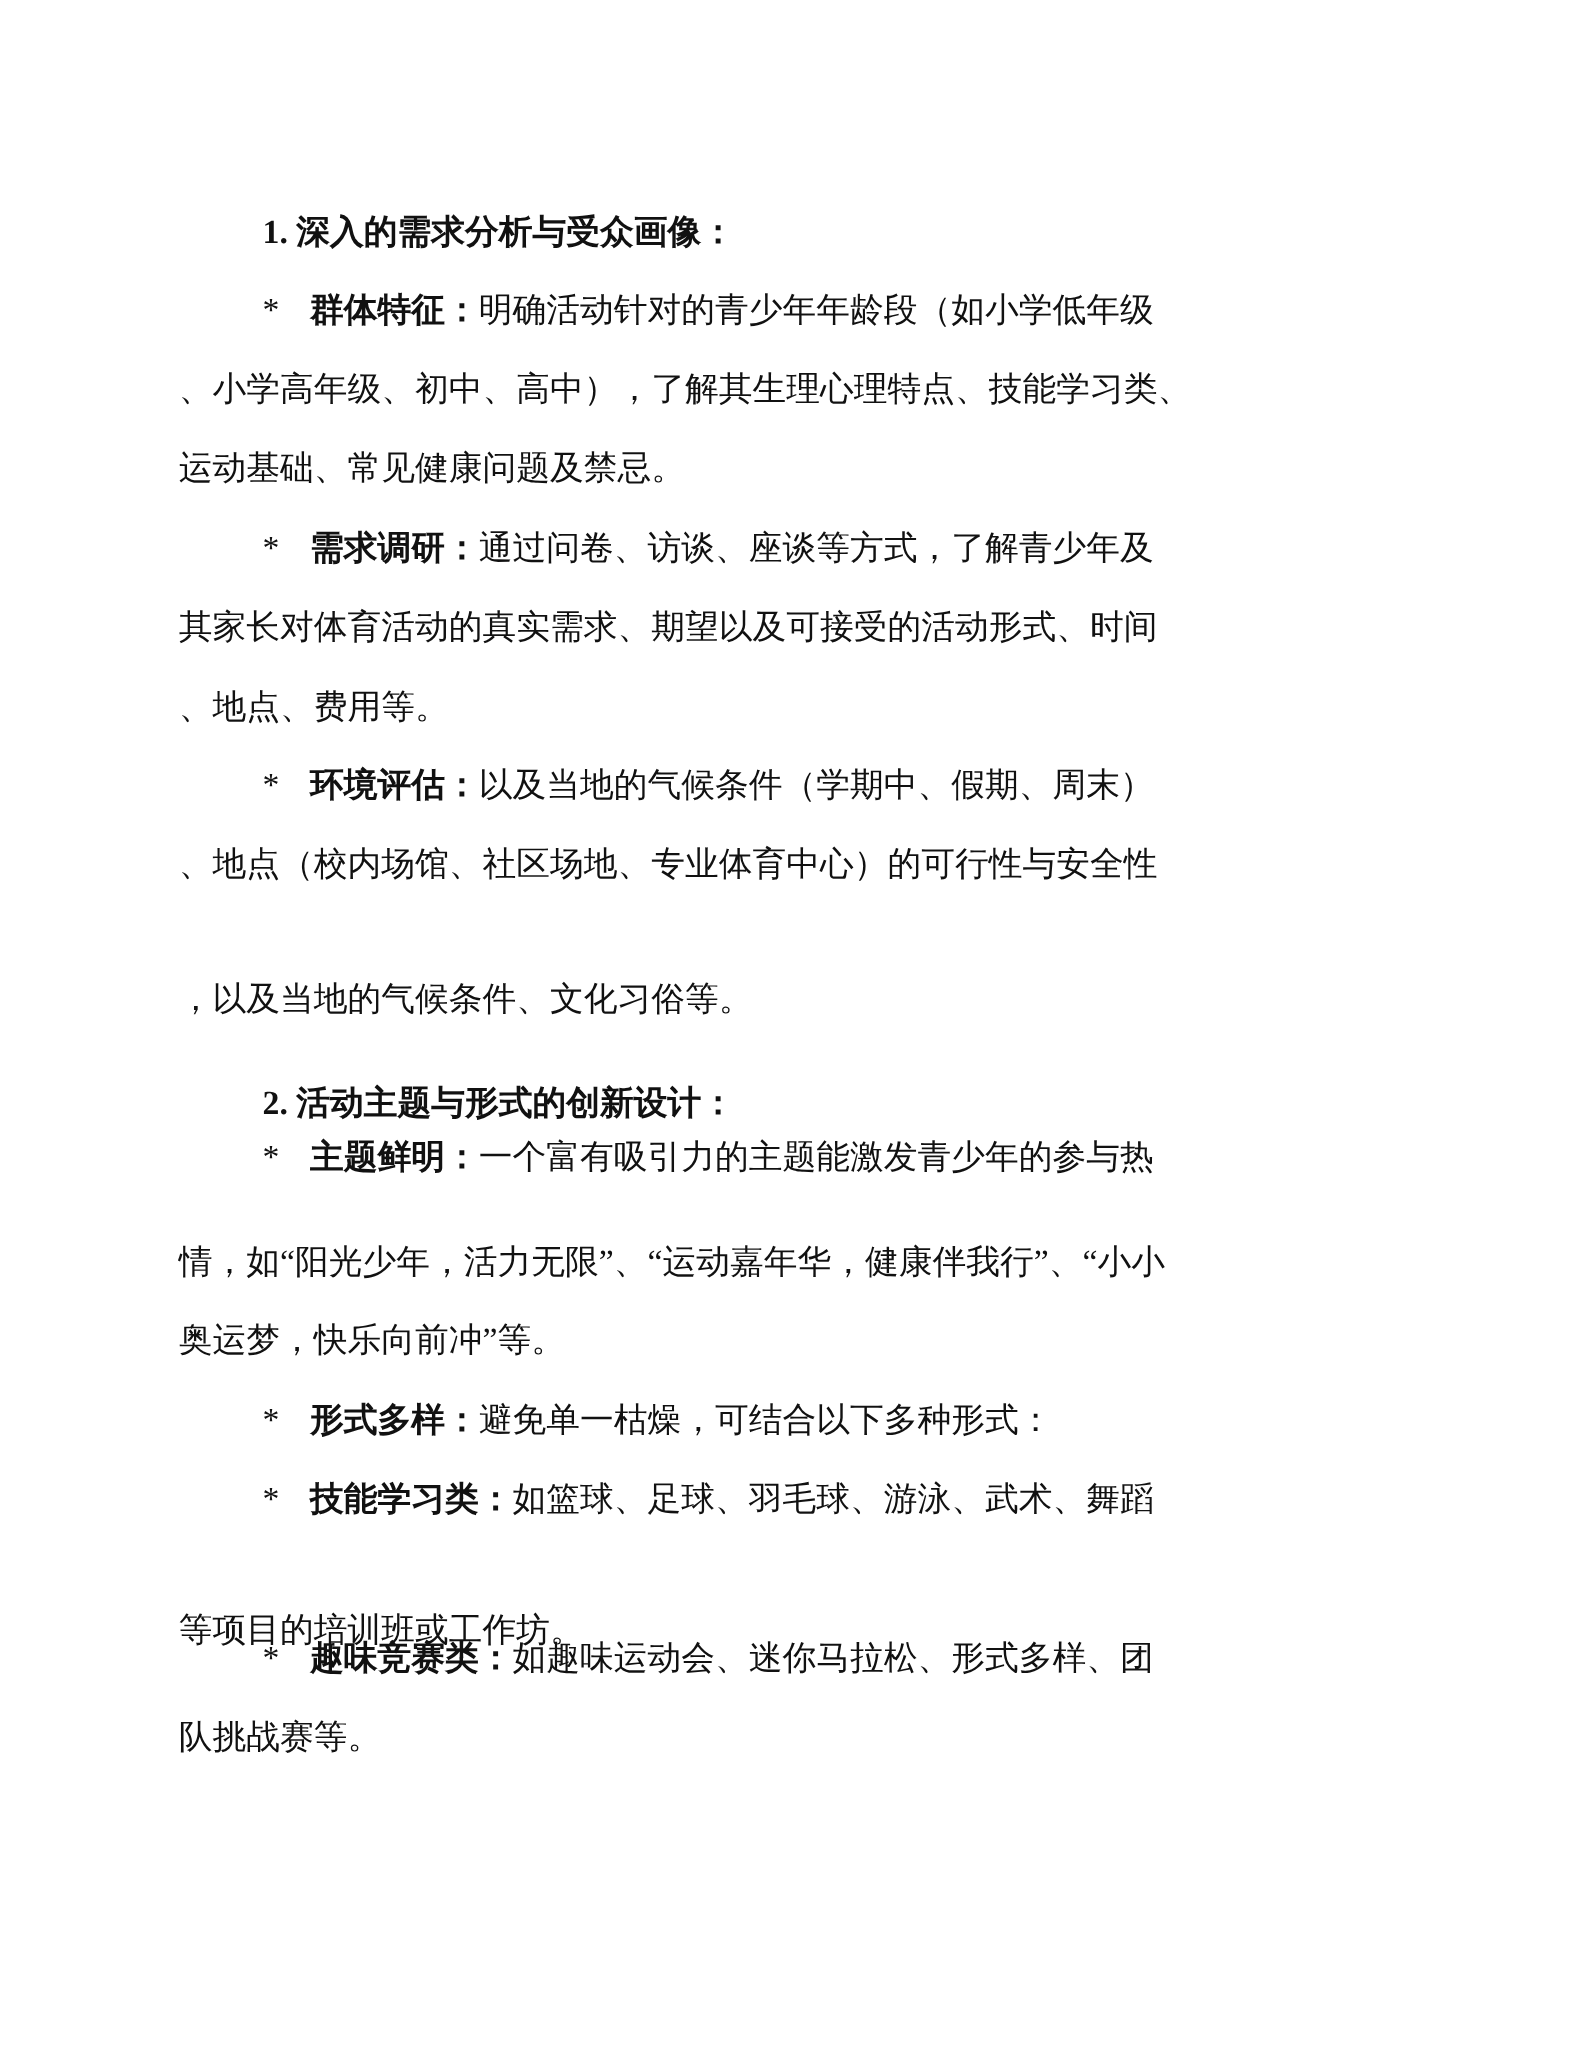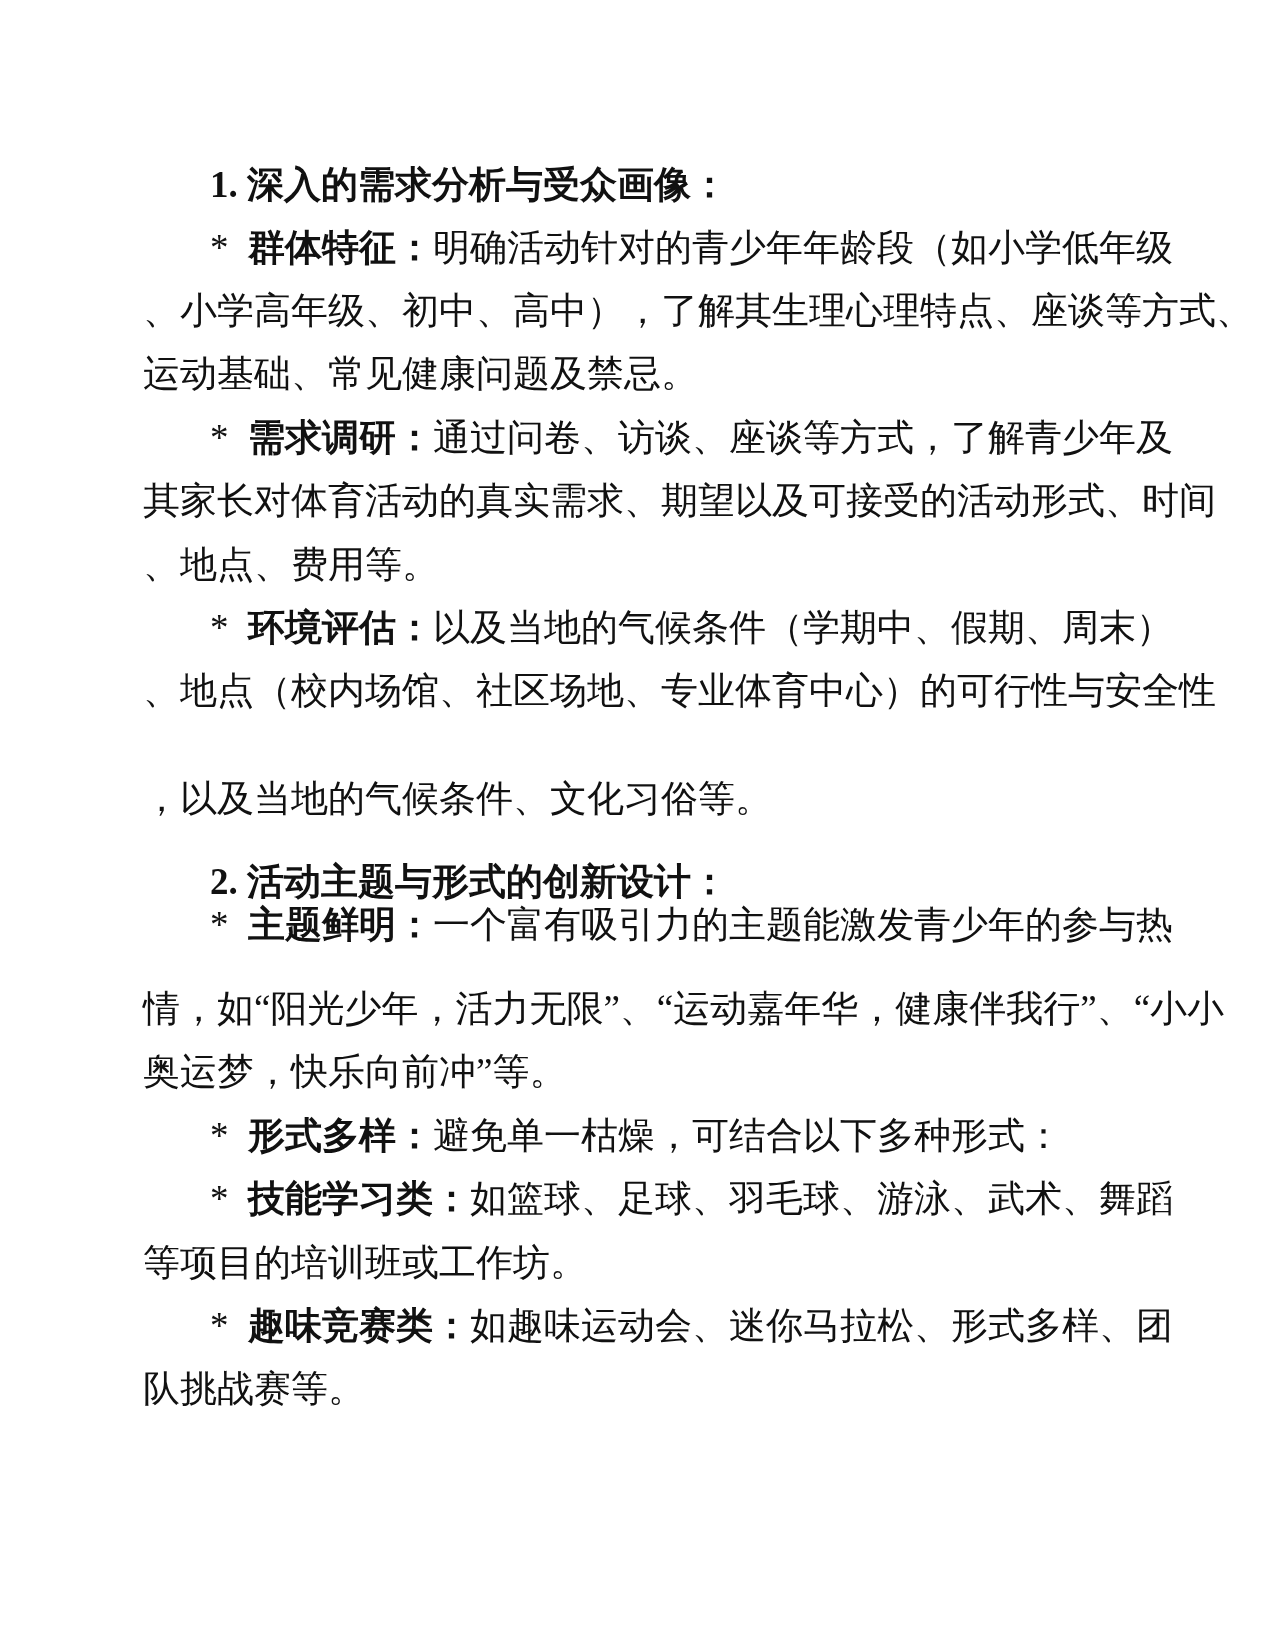--- a/index.html
+++ b/index.html
@@ -1,48 +1,48 @@
 <!DOCTYPE html>
 <html><head>
 <meta charset="utf-8">
 <style>
   html, body { margin: 0; padding: 0; background: #ffffff; }
   body { width: 1275px; height: 1650px; position: relative; overflow: hidden;
          font-family: "Liberation Serif", "DejaVu Serif", serif; color: #111; }
-  .line { position: absolute; left: 0; white-space: nowrap; font-size: 37px; line-height: 40px; }
+  .line { position: absolute; left: 0; white-space: nowrap; font-size: 27px; line-height: 40px; }
   .ind { left: 210px; }
   .cont { left: 143px; }
   .b { font-weight: bold; }
   .star { display: inline-block; width: 38px; }
 </style>
 </head>
 <body>
 
 <div>
 
   <div class="line ind b" style="top:165px">1. 深入的需求分析与受众画像：</div>
 
   <div class="line ind" style="top:228px"><span class="star">*</span><span class="b">群体特征：</span><span>明确活动针对的青少年年龄段（如小学低年级</span></div>
-  <div class="line cont" style="top:291px">、小学高年级、初中、高中），了解其生理心理特点、座谈等方式、</div>
+  <div class="line cont" style="top:291px">、小学高年级、初中、高中），了解其生理心理特点、技能学习类、</div>
   <div class="line cont" style="top:354px">运动基础、常见健康问题及禁忌。</div>
 
   <div class="line ind" style="top:418px"><span class="star">*</span><span class="b">需求调研：</span><span>通过问卷、访谈、座谈等方式，了解青少年及</span></div>
   <div class="line cont" style="top:481px">其家长对体育活动的真实需求、期望以及可接受的活动形式、时间</div>
   <div class="line cont" style="top:545px">、地点、费用等。</div>
 
   <div class="line ind" style="top:608px"><span class="star">*</span><span class="b">环境评估：</span><span>以及当地的气候条件（学期中、假期、周末）</span></div>
   <div class="line cont" style="top:671px">、地点（校内场馆、社区场地、专业体育中心）的可行性与安全性</div>
   <div class="line cont" style="top:779px">，以及当地的气候条件、文化习俗等。</div>
 
   <div class="line ind b" style="top:862px">2. 活动主题与形式的创新设计：</div>
 
   <div class="line ind" style="top:905px"><span class="star">*</span><span class="b">主题鲜明：</span><span>一个富有吸引力的主题能激发青少年的参与热</span></div>
   <div class="line cont" style="top:989px">情，如“阳光少年，活力无限”、“运动嘉年华，健康伴我行”、“小小</div>
   <div class="line cont" style="top:1052px">奥运梦，快乐向前冲”等。</div>
 
   <div class="line ind" style="top:1116px"><span class="star">*</span><span class="b">形式多样：</span><span>避免单一枯燥，可结合以下多种形式：</span></div>
 
   <div class="line ind" style="top:1179px"><span class="star">*</span><span class="b">技能学习类：</span><span>如篮球、足球、羽毛球、游泳、武术、舞蹈</span></div>
-  <div class="line cont" style="top:1243px">等项目的培训班或工作坊。</div>
+  <div class="line cont" style="top:1284px">等项目的培训班或工作坊。</div>
 
   <div class="line ind" style="top:1306px"><span class="star">*</span><span class="b">趣味竞赛类：</span><span>如趣味运动会、迷你马拉松、形式多样、团</span></div>
   <div class="line cont" style="top:1369px">队挑战赛等。</div>
 </div>
 
 </body></html>

